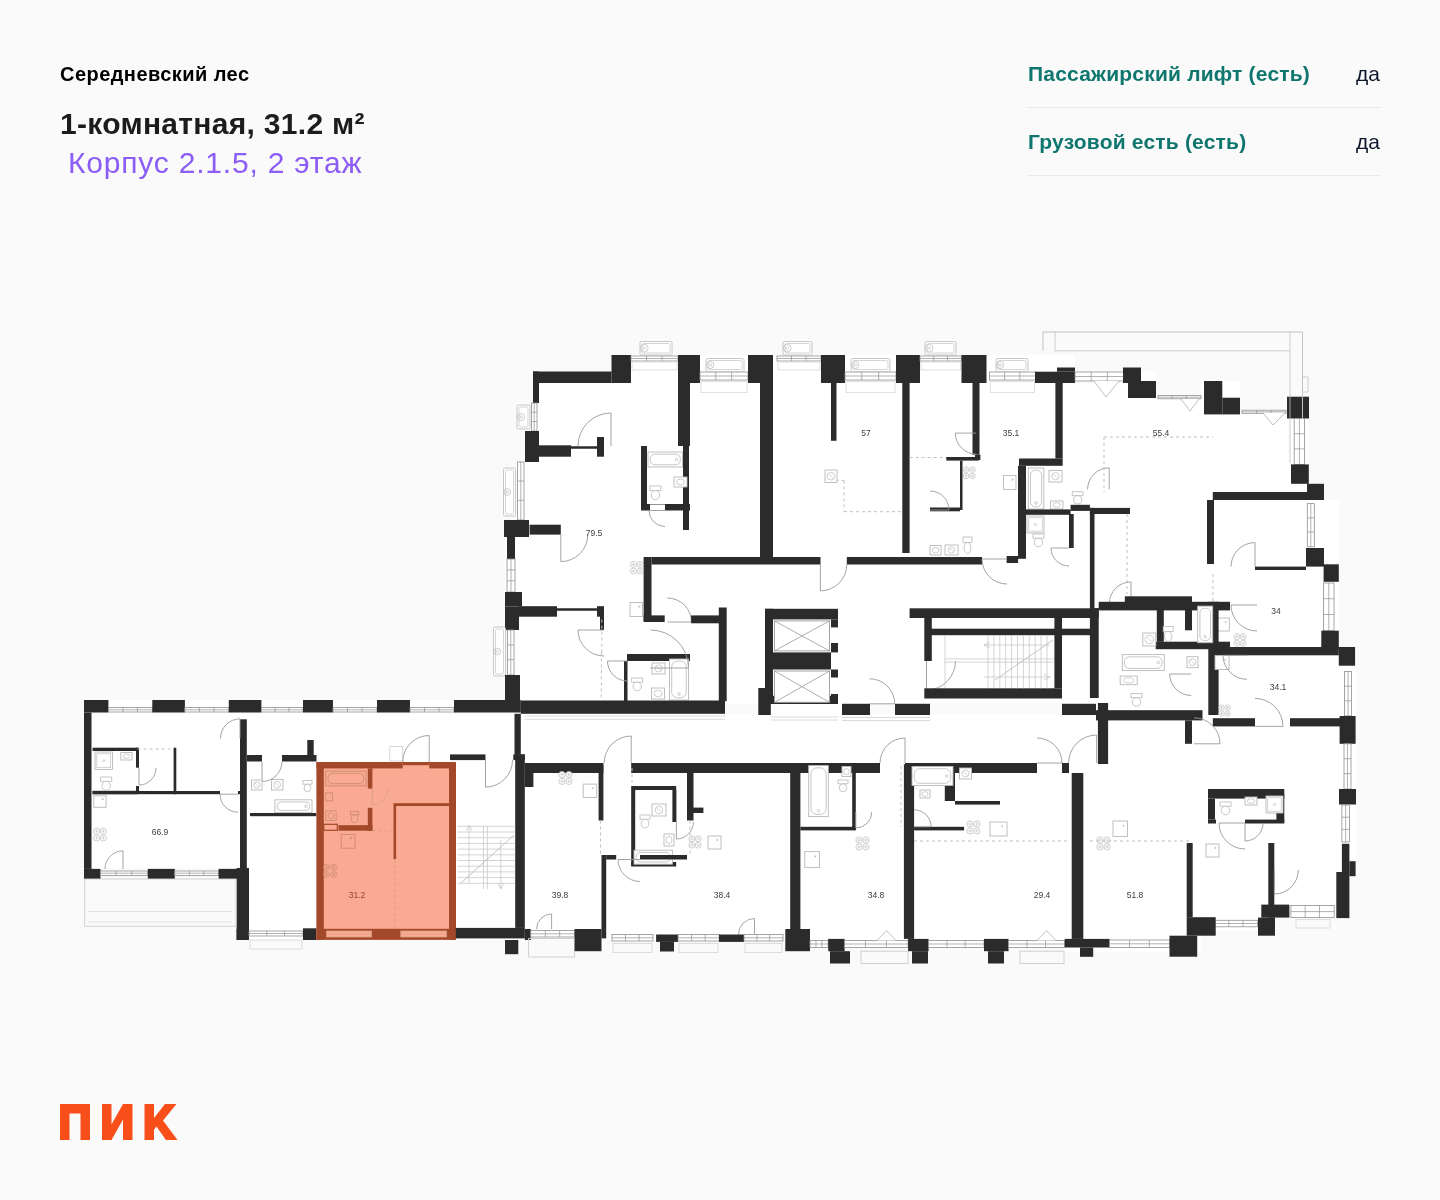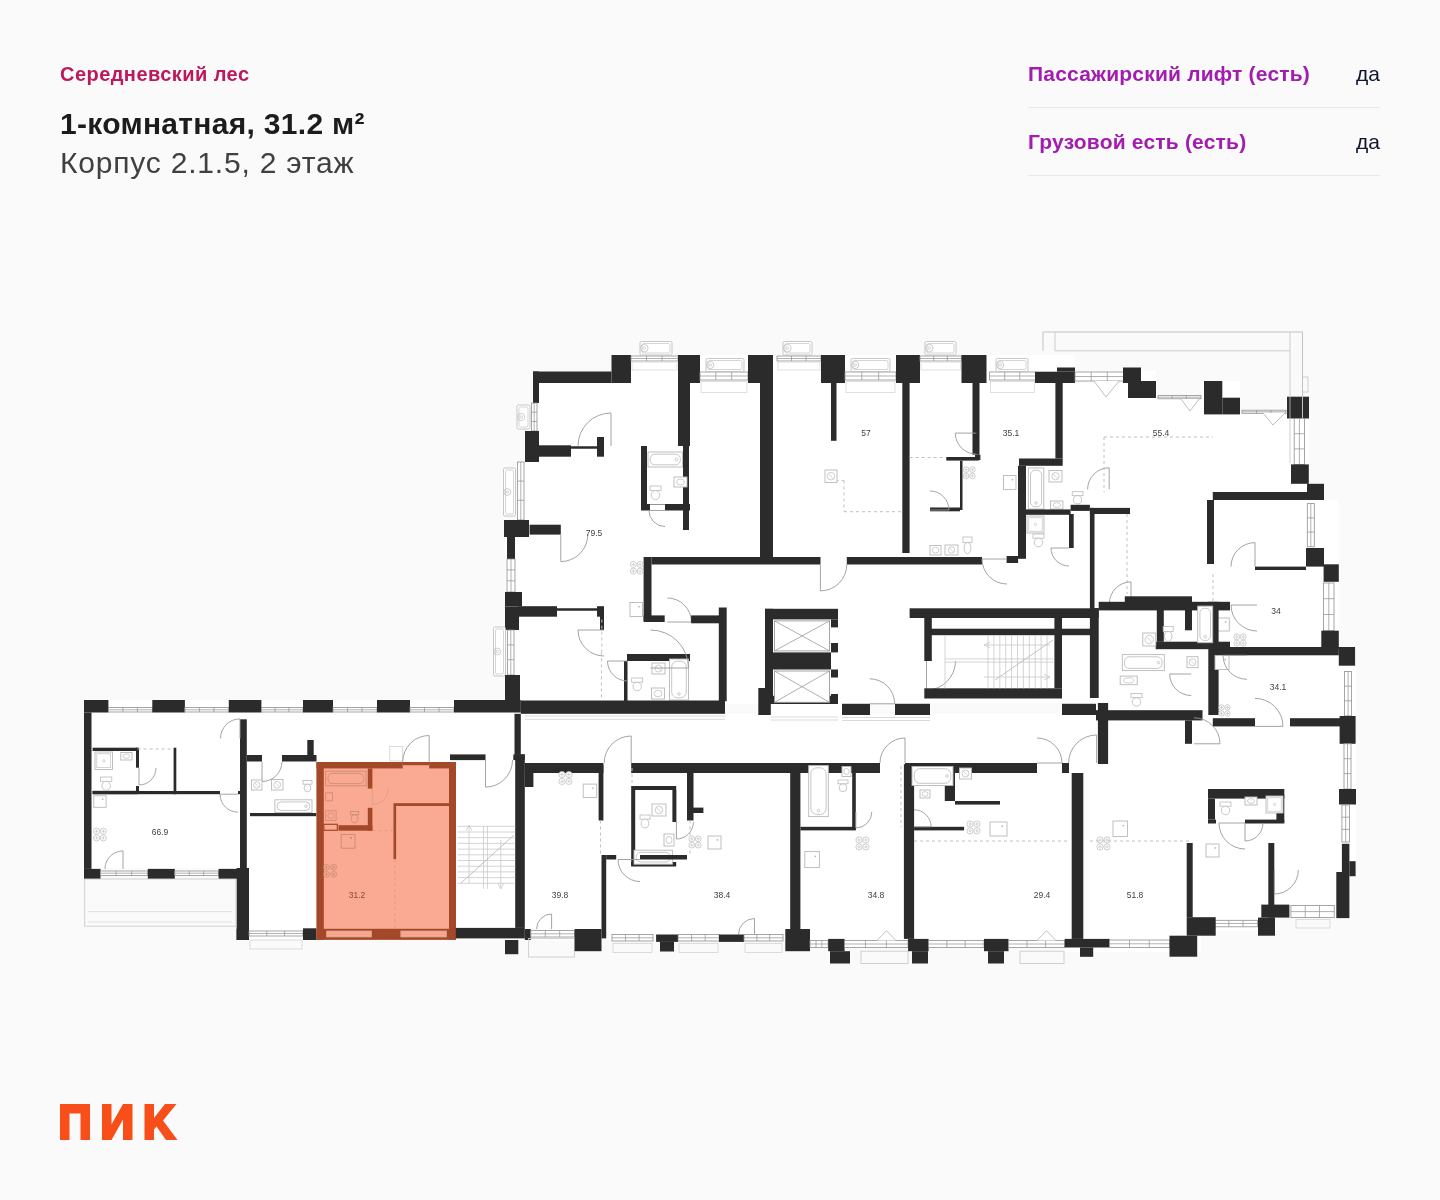--- a/index.html
+++ b/index.html
@@ -1,20 +1,20 @@
 <!DOCTYPE html>
 <html><head><meta charset="utf-8"><style>
 html,body{margin:0;padding:0;background:#fafafa;width:1440px;height:1200px;overflow:hidden;}
 *{box-sizing:border-box;font-family:"Liberation Sans",sans-serif;}
-.t1{position:absolute;left:60px;top:62.9px;font-size:20px;font-weight:700;color:#be185d;letter-spacing:0.45px;}
+.t1{position:absolute;left:60px;top:62.9px;font-size:20px;font-weight:700;color:#000000;letter-spacing:0.45px;}
 .t2{position:absolute;left:60px;top:106.5px;font-size:30px;font-weight:700;color:#1c1c1c;letter-spacing:0.3px;}
-.t3{position:absolute;left:60px;top:146.1px;font-size:30px;font-weight:400;color:#404040;letter-spacing:0.8px;}
+.t3{position:absolute;left:68px;top:146.1px;font-size:30px;font-weight:400;color:#8b5cf6;letter-spacing:0.8px;}
 .info{position:absolute;left:1028px;top:40px;width:352px;}
 .inforow{display:flex;justify-content:space-between;align-items:center;height:68px;border-bottom:1px solid #e9e9e9;}
-.inforow .k{font-size:21px;font-weight:700;color:#a21caf;letter-spacing:0.2px;}
+.inforow .k{font-size:21px;font-weight:700;color:#0f766e;letter-spacing:0.2px;}
 .inforow .v{font-size:21px;color:#0f172a;}
 </style></head><body>
 
 <div class="t1">Середневский лес</div>
 
 <div class="t2">1-комнатная, 31.2 м²</div>
 
 <div class="t3">Корпус 2.1.5, 2 этаж</div>
 
 <div class="info">

